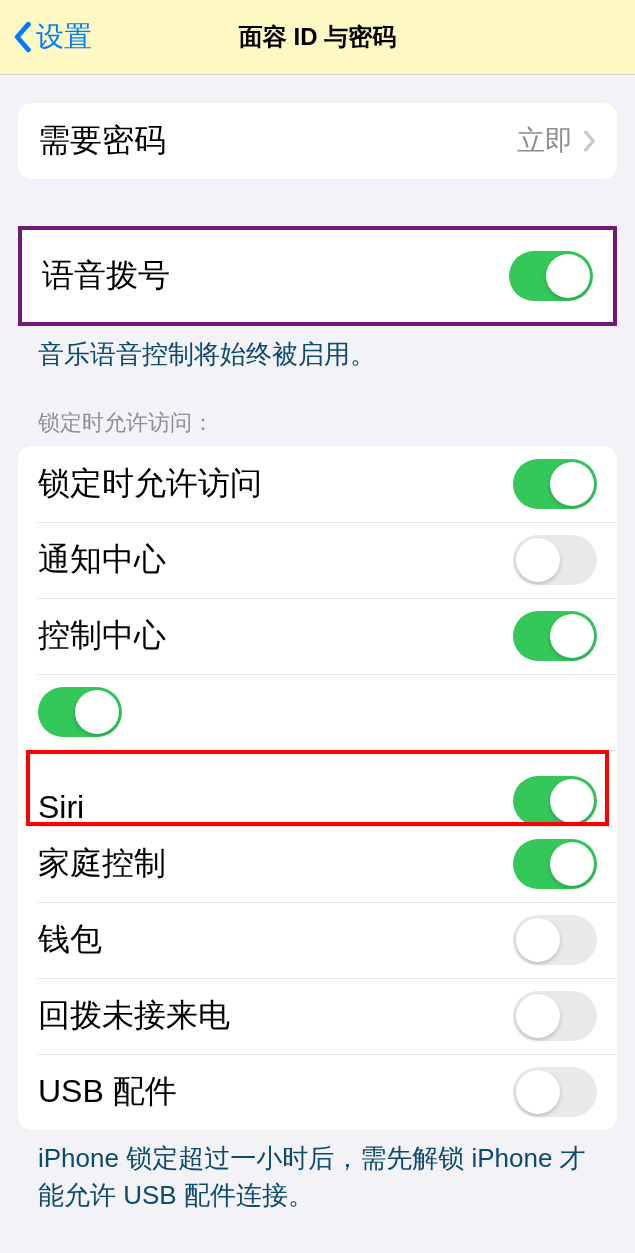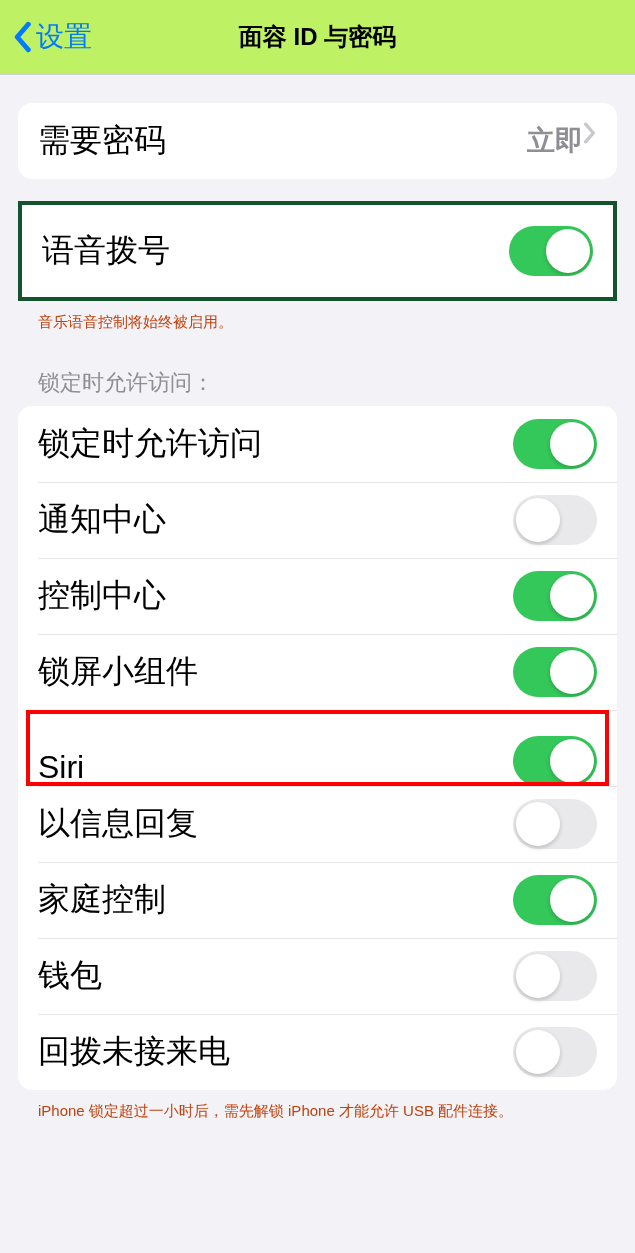--- a/index.html
+++ b/index.html
@@ -10,21 +10,21 @@
       -webkit-font-smoothing: antialiased;
     }
     body {
       width: 635px;
       height: 1253px;
       background: #f2f2f7;
       overflow: hidden;
     }
     .navbar {
       height: 75px;
-      background: #bef264;
+      background: #fef9c3;
       border-bottom: 1px solid #d1d1d6;
       display: flex;
       align-items: center;
       position: relative;
       padding: 0 12px;
     }
     .back-button {
       display: flex;
       align-items: center;
       color: #007aff;
@@ -73,21 +73,22 @@
       right: 0;
       height: 1px;
       background: #e5e5ea;
     }
     .row-label {
       font-size: 32px;
       color: #000;
     }
     .row-right {
       display: flex;
-      font-weight: bold;
+      align-items: center;
+      gap: 10px;
     }
     .row-value {
       font-size: 28px;
       color: #8e8e93;
     }
     .chevron-right {
       width: 14px;
       height: 22px;
       color: #c7c7cc;
     }
@@ -118,36 +119,36 @@
       box-shadow: 0 2px 4px rgba(0,0,0,0.2);
     }
     .toggle.on .toggle-knob {
       right: 3px;
     }
     .toggle.off .toggle-knob {
       left: 3px;
     }
     .footer-text {
       padding: 10px 38px 0 38px;
-      font-size: 15px;
-      color: #c2410c;
+      font-size: 26px;
+      color: #0c4a6e;
       line-height: 1.4;
     }
     .header-text {
       padding: 0 43px 8px 38px;
       font-size: 22px;
       color: #8e8e93;
       margin-top: 36px;
     }
     .header-text + .group {
       margin-top: 0;
     }
     .group.voice-dial-group {
-      margin-top: 22px;
-      border: 4px solid #14532d;
+      margin-top: 47px;
+      border: 4px solid #701a75;
       border-radius: 0;
       padding: 2px 0;
     }
     .group.voice-dial-group .row {
       height: 88px;
     }
     .siri-highlight {
       position: absolute;
       left: 8px;
       right: 8px;
@@ -212,52 +213,51 @@
           <div class="toggle-knob"></div>
         </div>
       </div>
       <div class="row" style="position: relative;">
         <span class="row-label">控制中心</span>
         <div class="toggle on">
           <div class="toggle-knob"></div>
         </div>
       </div>
       <div class="row" style="position: relative;">
-        <span class="row-label">锁屏小组件</span>
         <div class="toggle on">
           <div class="toggle-knob"></div>
         </div>
       </div>
       <div class="row" style="position: relative; align-items: flex-end;">
         <span class="row-label">Siri</span>
         <div class="toggle on">
           <div class="toggle-knob"></div>
         </div>
         <div class="siri-highlight"></div>
       </div>
-      <div class="row" style="position: relative;">
-        <span class="row-label">以信息回复</span>
-        <div class="toggle off">
-          <div class="toggle-knob"></div>
-        </div>
-      </div>
       <div class="row" style="position: relative; justify-content: space-between;">
         <span class="row-label">家庭控制</span>
         <div class="toggle on">
           <div class="toggle-knob"></div>
         </div>
       </div>
       <div class="row" style="position: relative;">
         <span class="row-label">钱包</span>
         <div class="toggle off">
           <div class="toggle-knob"></div>
         </div>
       </div>
       <div class="row" style="position: relative;">
         <span class="row-label">回拨未接来电</span>
         <div class="toggle off">
           <div class="toggle-knob"></div>
         </div>
       </div>
+      <div class="row" style="position: relative;">
+        <span class="row-label">USB 配件</span>
+        <div class="toggle off">
+          <div class="toggle-knob"></div>
+        </div>
+      </div>
     </div>
   <div class="footer-text">iPhone 锁定超过一小时后，需先解锁 iPhone 才能允许 USB 配件连接。</div>
 
 </div>
 
 </body></html>

